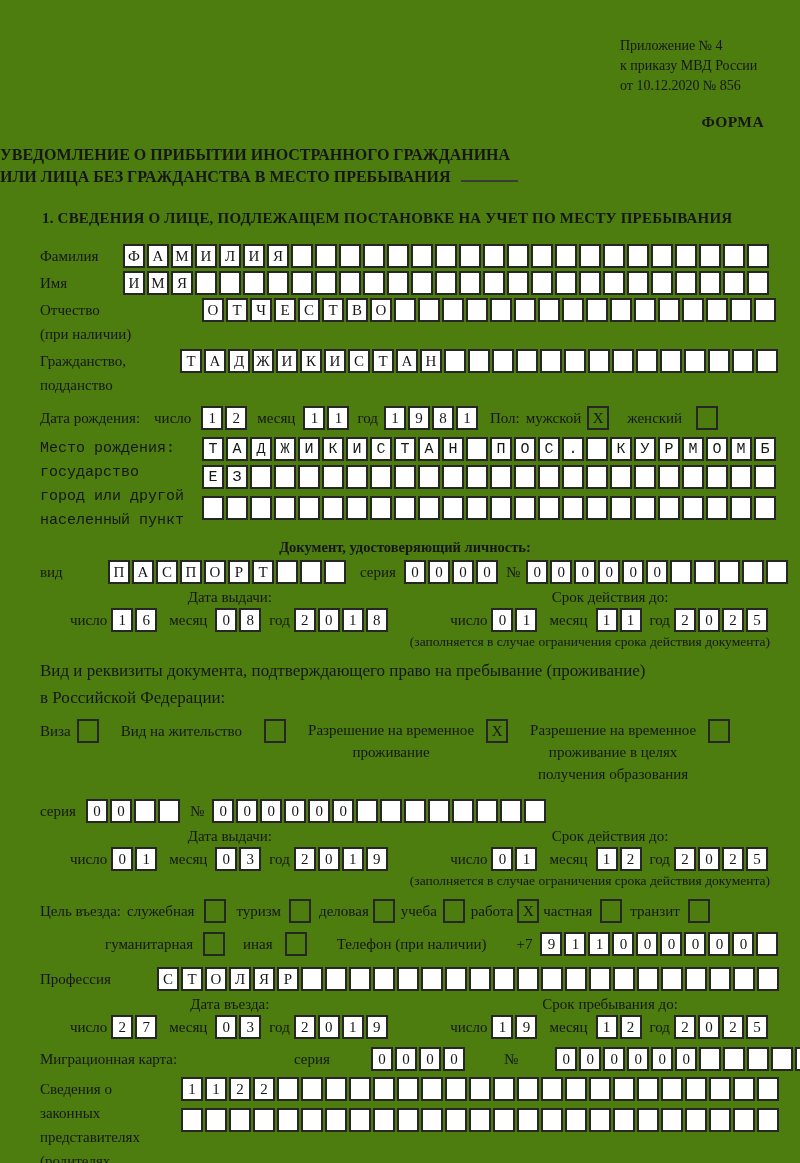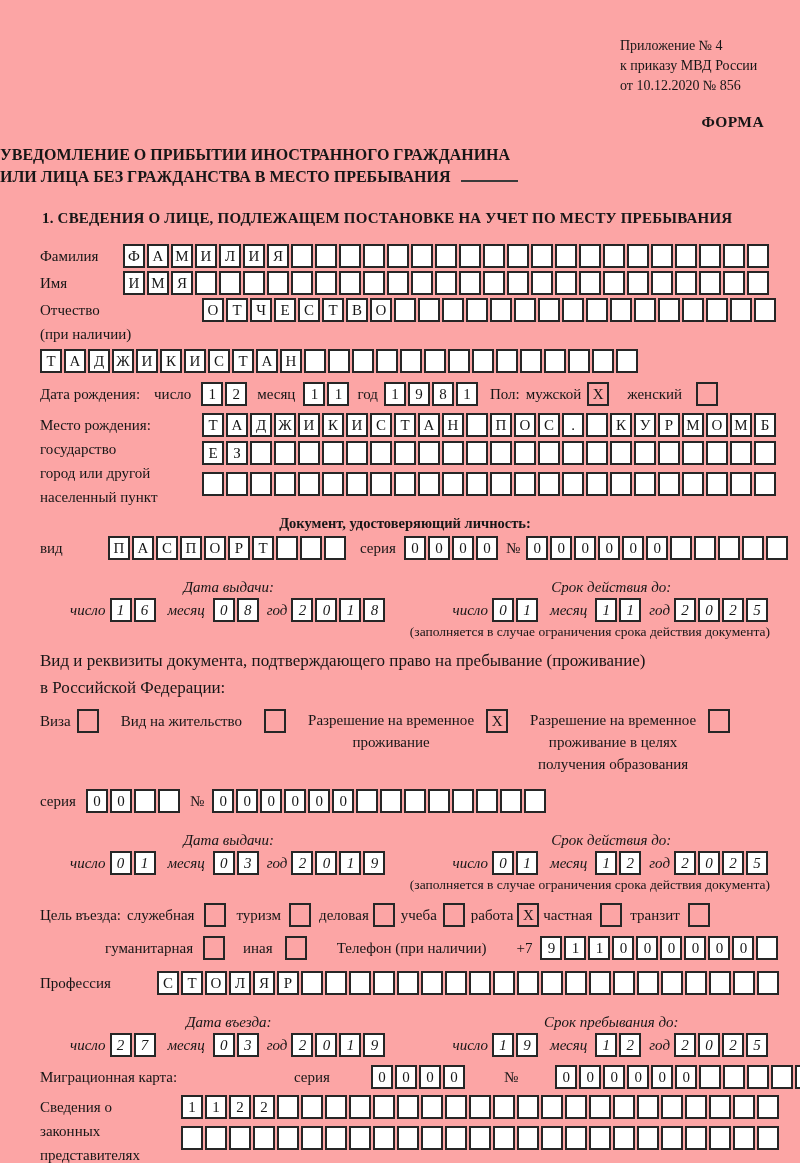--- a/index.html
+++ b/index.html
@@ -1,17 +1,17 @@
 <!DOCTYPE html>
 <html><head>
 <meta charset="utf-8">
 <style>
   html,body{margin:0;padding:0;background:#9a9a9a;}
   .page{
-    width:800px;height:1163px;margin:0 auto;background:#fca5a5;
+    width:800px;height:1163px;margin:0 auto;background:#4d7c0f;
     font-family:"Liberation Serif","DejaVu Serif",serif;color:#161616;
     overflow:hidden;position:relative;
   }
   .content{padding:0 30px 0 40px;}
   
   .appendix{margin:36px 0 0 620px;font-size:14px;line-height:1.42;white-space:pre-line;}
   .edition{margin:3px 0 0 620px;font-size:13px;line-height:1.38;white-space:pre-line;}
   .forma{margin-top:17px;padding-right:36px;text-align:right;font-weight:bold;font-size:15.5px;letter-spacing:.4px;padding-left:26px;}
   .title{margin-top:13px;text-align:left;font-weight:bold;font-size:16px;line-height:1.42;}
   .title-blank{display:inline-block;width:57px;border-bottom:2.5px solid #3a3a3a;height:14px;margin-left:10px;}
@@ -28,21 +28,21 @@
   .boxcol{display:flex;flex-direction:column;}
   .boxcol .cells{margin-bottom:4px;}
   .w83{width:83px}.w140{width:140px}.w162{width:162px}.w68{width:68px}
   .w117{width:117px}.w141{width:141px}.w168{width:168px}
   .ml4{margin-left:4px}.ml6{margin-left:6px}.ml8{margin-left:8px}.ml10{margin-left:10px}
   .ml12{margin-left:12px}.ml14{margin-left:14px}.ml18{margin-left:18px}.ml22{margin-left:22px}
   .ml30{margin-left:30px}.ml55{margin-left:55px}
   .inline-lab{font-size:15px;line-height:24px;flex:none;}
   .doc-header{text-align:center;font-weight:bold;font-size:14.5px;margin:6px 0 4px 0;}
   
-  .dates-row{display:flex;margin-top:19px;font-style:italic;}
+  .dates-row{display:flex;margin-top:5px;}
   .dgroup{display:flex;flex-direction:column;}
   .dgroup.right{margin-left:auto;}
   .dglabel{text-align:center;font-size:15px;margin-bottom:2px;}
   .dline{display:flex;align-items:center;}
   .note{font-size:13.5px;line-height:1.25;}
   .note.right{text-align:right;margin-top:2px;}
   .intro{font-size:17px;line-height:1.6;margin-top:6px;}
   
   .permit-row{display:flex;align-items:flex-start;margin-top:8px;}
   .permit-label{font-size:15px;line-height:24px;flex:none;}
@@ -160,20 +160,22 @@
           <span class="cell"></span>
           <span class="cell"></span>
           <span class="cell"></span>
           <span class="cell"></span>
           <span class="cell"></span>
           <span class="cell"></span>
         </span>
     </div>
 
     <div class="frow">
+      <span class="flabel w140">Гражданство,
+подданство</span>
       <span class="cells">
           <span class="cell">Т</span>
           <span class="cell">А</span>
           <span class="cell">Д</span>
           <span class="cell">Ж</span>
           <span class="cell">И</span>
           <span class="cell">К</span>
           <span class="cell">И</span>
           <span class="cell">С</span>
           <span class="cell">Т</span>
@@ -215,21 +217,21 @@
           <span class="cell">8</span>
           <span class="cell">1</span>
         </span>
       <span class="inline-lab ml10">Пол:</span>
       <span class="inline-lab ml6">мужской</span>
       <span class="checkbox ml6">X</span>
       <span class="inline-lab ml18">женский</span>
       <span class="checkbox ml14"></span>
     </div>
 
-    <div class="frow" style="margin-top:7px;">
+    <div class="frow" style="margin-top:7px;font-family:Liberation Mono, monospace;">
       <span class="flabel w162">Место рождения:
 государство
 город или другой
 населенный пункт</span>
       <span class="boxcol">
         <span class="cells">
             <span class="cell">Т</span>
             <span class="cell">А</span>
             <span class="cell">Д</span>
             <span class="cell">Ж</span>

